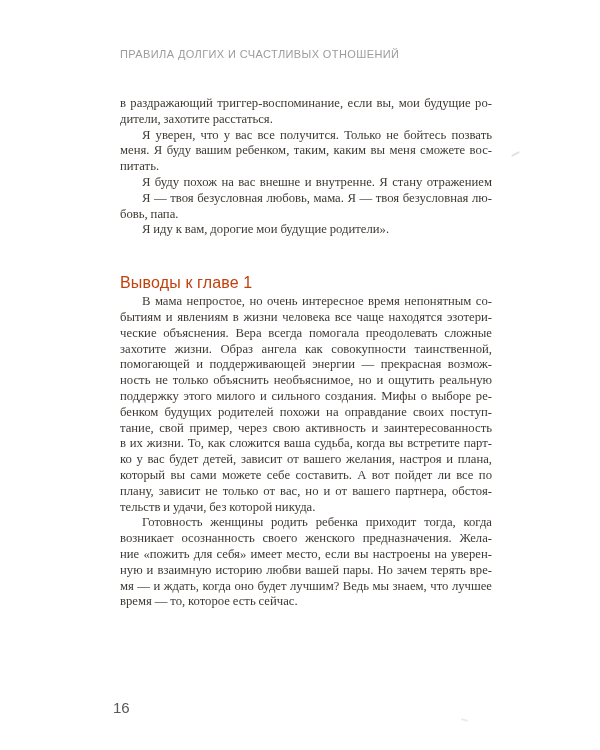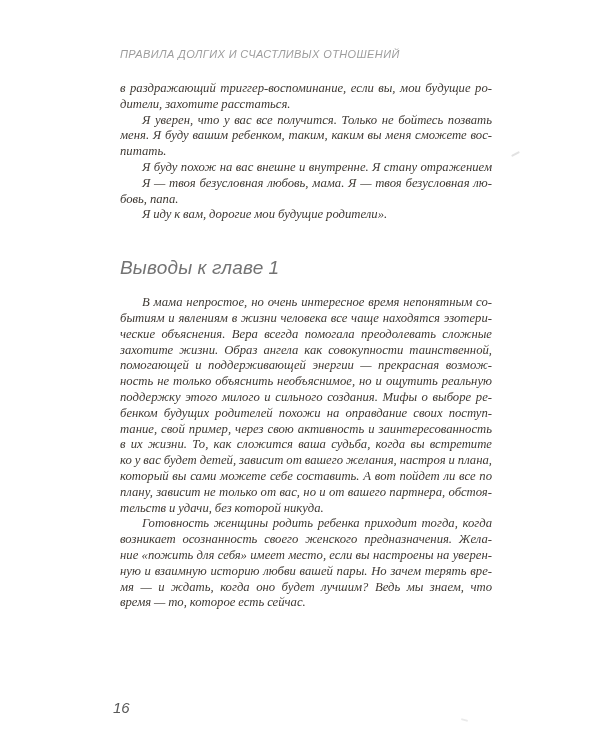--- a/index.html
+++ b/index.html
@@ -7,60 +7,59 @@
     padding: 0;
     background: #ffffff;
   }
   .page {
     position: relative;
     width: 564px;
     height: 750px;
     background: #ffffff;
     overflow: hidden;
     font-family: "Liberation Serif", serif;
-    font-style: italic;
   }
   .running-header {
     position: absolute;
     left: 120px;
     top: 48px;
     font-family: "Liberation Sans", sans-serif;
     font-size: 11px;
     line-height: 13px;
     letter-spacing: 0.4px;
     color: #9c9c9c;
     white-space: nowrap;
   }
   .text-column {
     position: absolute;
     left: 120px;
-    top: 81px;
+    top: 96px;
     width: 372px;
     color: #3e3933;
     font-size: 12.7px;
     line-height: 15.8px;
     word-spacing: -0.3px;
   }
   .paragraph { margin: 0; }
   .line {
     height: 15.8px;
     overflow: hidden;
     text-align: justify;
     text-align-last: justify;
   }
   .line.indent { text-indent: 22px; }
   .line.last { text-align-last: left; }
   .section-heading {
-    margin: 34px 0 16px 0;
+    margin: 34px 0 0 0;
     font-family: "Liberation Sans", sans-serif;
-    font-size: 19px;
+    font-size: 16px;
     line-height: 22px;
     font-weight: 400;
     letter-spacing: 0.2px;
-    color: #737373;
+    color: #c2410c;
   }
   .page-number {
     position: absolute;
     left: 113px;
     top: 700px;
     font-family: "Liberation Sans", sans-serif;
     font-size: 15px;
     line-height: 16px;
     color: #585858;
   }

